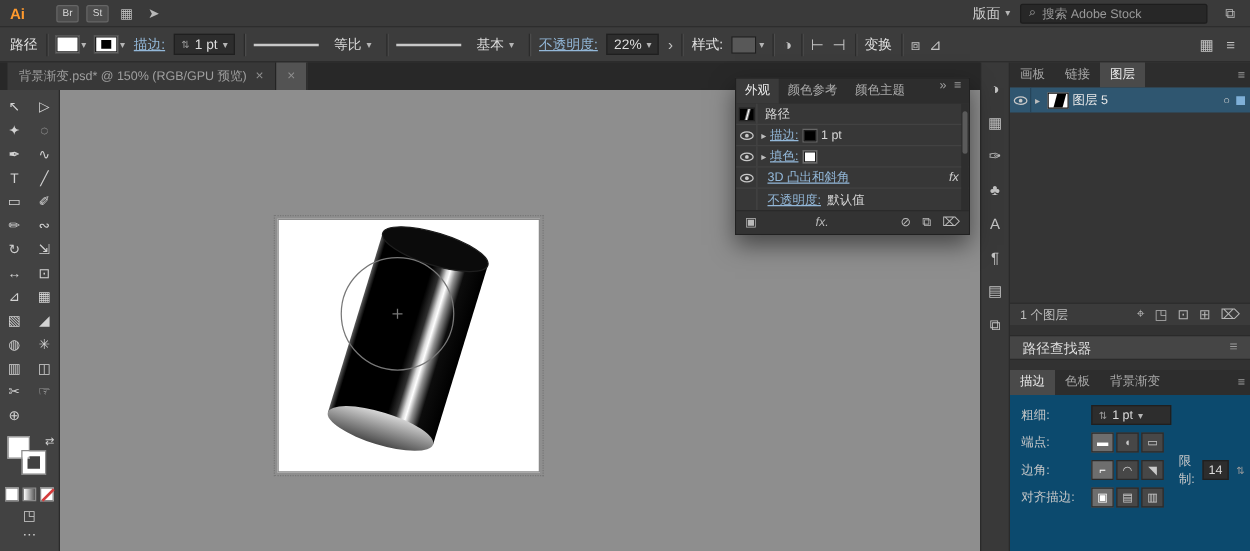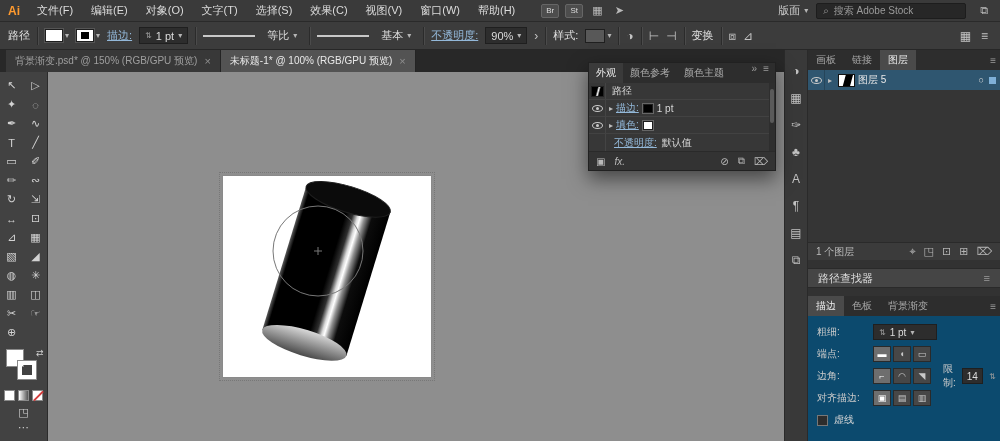--- a/index.html
+++ b/index.html
@@ -114,40 +114,20 @@
   .cb { width:11px; height:11px; background:#2d2d2d; border:1px solid #777; }
   .spin { font-size:8px; color:#9c9c9c; }
 </style>
 </head>
 <body>
 
 <div class="app">
 
   <div class="menubar">
     <span class="ai-logo">Ai</span>
-    <div class="menu-items">
-
-        <span class="menu-item">文件(F)</span>
-
-        <span class="menu-item">编辑(E)</span>
-
-        <span class="menu-item">对象(O)</span>
-
-        <span class="menu-item">文字(T)</span>
-
-        <span class="menu-item">选择(S)</span>
-
-        <span class="menu-item">效果(C)</span>
-
-        <span class="menu-item">视图(V)</span>
-
-        <span class="menu-item">窗口(W)</span>
-
-        <span class="menu-item">帮助(H)</span>
-      </div>
     <span style="display:flex;margin-left:14px;">
 
         <span class="mb-badge">Br</span>
 
         <span class="mb-badge">St</span>
       </span>
     <span class="mb-ico">▦</span>
     <span class="mb-ico">➤</span>
     <div class="mb-right">
       <span class="layout-dd">
@@ -187,21 +167,21 @@
     </span>
     <span class="vsep"></span>
     <span class="profile-line"></span>
     <span class="dd" style="border:none;background:transparent;">
       <span>基本</span>
       <span class="caret">▾</span>
     </span>
     <span class="vsep"></span>
     <span class="link">不透明度:</span>
     <span class="dd">
-      <span>90%</span>
+      <span>22%</span>
       <span class="caret">▾</span>
     </span>
     <span class="cb-ico">›</span>
     <span class="vsep"></span>
     <span class="cb-label">样式:</span>
     <span class="swdd">
       <span class="stylesw"></span>
       <span class="caret">▾</span>
     </span>
     <span class="vsep"></span>
@@ -222,21 +202,20 @@
 
   <div class="tabbar">
     <div class="dtabs">
 
         <div class="dtab">
           <span class="dtab-title">背景渐变.psd* @ 150% (RGB/GPU 预览)</span>
           <span class="dtab-close">×</span>
         </div>
 
         <div class="dtab active">
-          <span class="dtab-title">未标题-1* @ 100% (RGB/GPU 预览)</span>
           <span class="dtab-close">×</span>
         </div>
       </div>
   </div>
 
   <div class="toolbox">
     <div class="tools">
 
         <div class="tool">
           <span>↖</span>
@@ -423,30 +402,37 @@
         <span>1 pt</span>
       </div>
       <div class="app-row">
         <span class="eye-col">
             <span class="eye"></span>
           </span>
         <span class="disc">▸</span>
         <span class="link">填色:</span>
         <span class="chip white"></span>
       </div>
+      <div class="app-row">
+        <span class="eye-col">
+            <span class="eye"></span>
+          </span>
+        <span class="link" style="margin-left:8px;">3D 凸出和斜角</span>
+        <span class="fx">fx</span>
+      </div>
       <div class="app-row" style="border-bottom:none;">
         <span class="eye-col"></span>
         <span class="link" style="margin-left:8px;">不透明度:</span>
         <span style="margin-left:5px;">默认值</span>
       </div>
       <div class="vscroll"></div>
     </div>
     <div class="app-footer">
       <span>▣</span>
-      <span style="font-style:italic;">fx.</span>
+      <span style="font-style:italic;margin-left:38px;">fx.</span>
       <span class="spacer"></span>
       <span>⊘</span>
       <span>⧉</span>
       <span>⌦</span>
     </div>
   </div>
 
   <div class="dockstrip">
 
       <span class="dock-ico">◑</span>
@@ -570,21 +556,17 @@
         <span class="slabel">对齐描边:</span>
         <span style="display:flex;gap:2px;">
 
             <span class="ibtn active">▣</span>
 
             <span class="ibtn">▤</span>
 
             <span class="ibtn">▥</span>
           </span>
       </div>
-      <div class="srow">
-        <span class="cb"></span>
-        <span>虚线</span>
-      </div>
     </div>
 
   </div>
 
 </div>
 
 </body></html>

